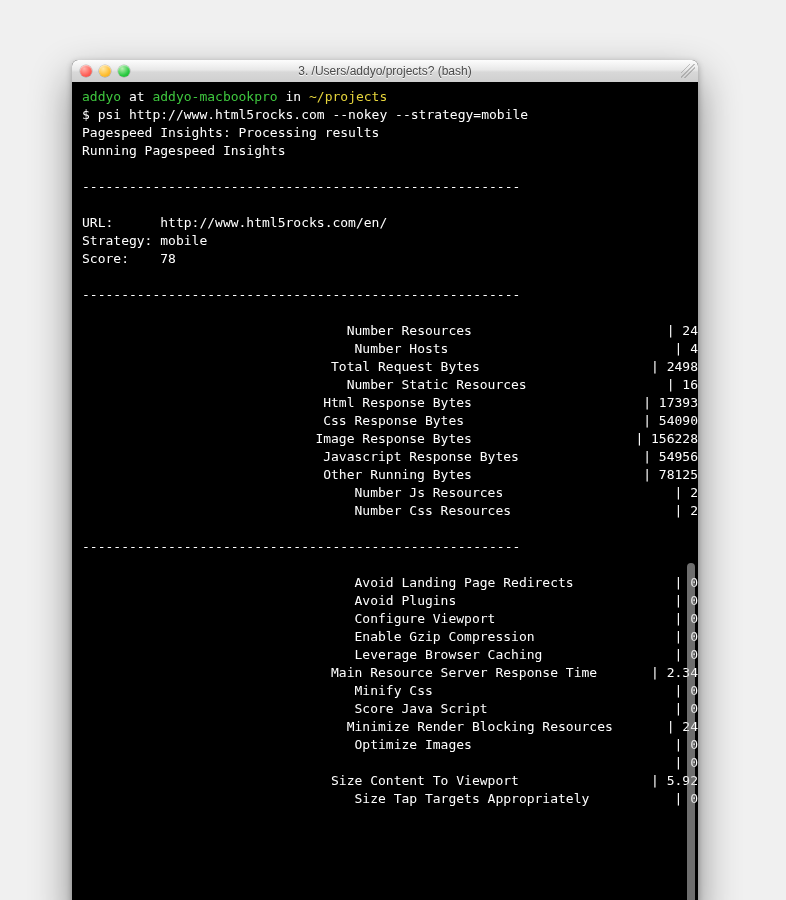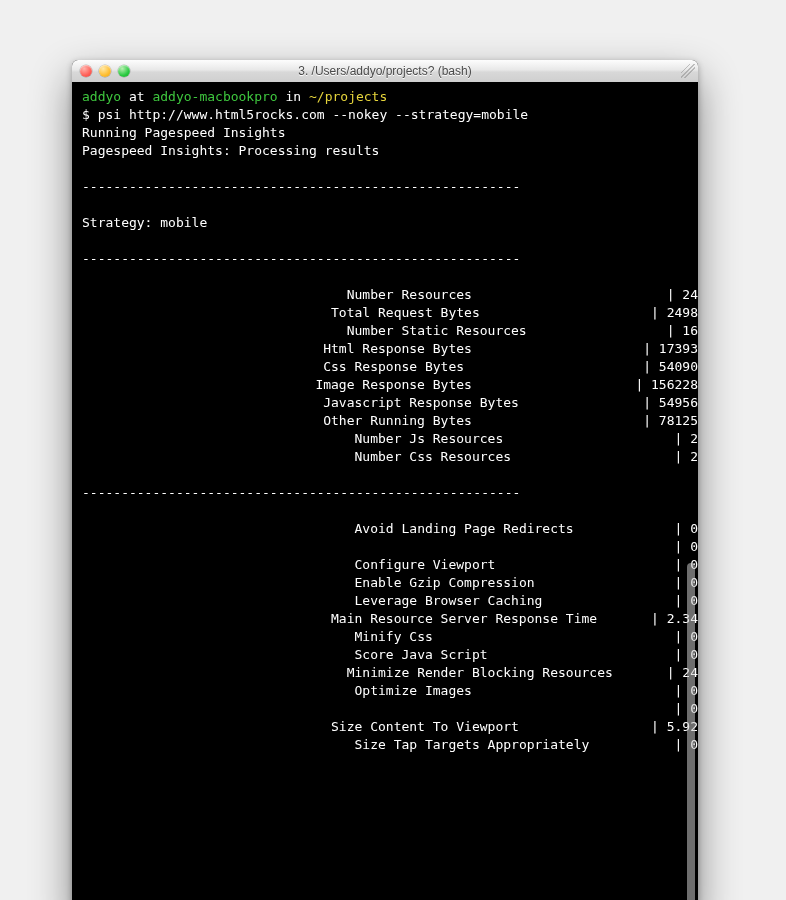--- a/index.html
+++ b/index.html
@@ -65,47 +65,50 @@
         <div class="tl min"></div>
         <div class="tl max"></div>
       </div>
       <div class="title">3. /Users/addyo/projects? (bash)</div>
       <div class="resize-grip"></div>
     </div>
 
     <div class="term">
 <pre><span class="c-green">addyo</span> <span>at</span> <span class="c-green">addyo-macbookpro</span> <span>in</span> <span class="c-yellow">~/projects</span></pre>
 <pre><span class="prompt-dollar">$</span> <span>psi http://www.html5rocks.com --nokey --strategy=mobile</span></pre>
+<pre>Pagespeed Insights: Processing results</pre>
 <pre>Running Pagespeed Insights</pre>
-<pre>Pagespeed Insights: Processing results</pre>
 <pre> </pre>
 <pre>--------------------------------------------------------</pre>
 <pre> </pre>
+<pre><span>URL:     </span> <span>http://www.html5rocks.com/en/</span></pre>
 <pre><span>Strategy:</span> <span>mobile</span></pre>
+<pre><span>Score:   </span> <span>78</span></pre>
 <pre> </pre>
 <pre>--------------------------------------------------------</pre>
 <pre> </pre>
 <div id="stats-block">
           <pre class="row"><span class="lbl">Number Resources</span><span>| 24</span></pre>
+          <pre class="row"><span class="lbl">Number Hosts</span><span>| 4</span></pre>
           <pre class="row"><span class="lbl">Total Request Bytes</span><span>| 2498</span></pre>
           <pre class="row"><span class="lbl">Number Static Resources</span><span>| 16</span></pre>
           <pre class="row"><span class="lbl">Html Response Bytes</span><span>| 17393</span></pre>
           <pre class="row"><span class="lbl">Css Response Bytes</span><span>| 54090</span></pre>
           <pre class="row"><span class="lbl">Image Response Bytes</span><span>| 156228</span></pre>
           <pre class="row"><span class="lbl">Javascript Response Bytes</span><span>| 54956</span></pre>
           <pre class="row"><span class="lbl">Other Running Bytes</span><span>| 78125</span></pre>
           <pre class="row"><span class="lbl">Number Js Resources</span><span>| 2</span></pre>
           <pre class="row"><span class="lbl">Number Css Resources</span><span>| 2</span></pre>
         </div>
 <pre> </pre>
 <pre>--------------------------------------------------------</pre>
 <pre> </pre>
 <div id="rules-block">
           <pre class="row"><span class="lbl">Avoid Landing Page Redirects</span><span>| 0</span></pre>
-          <pre class="row"><span>| 0</span></pre>
+          <pre class="row"><span class="lbl">Avoid Plugins</span><span>| 0</span></pre>
           <pre class="row"><span class="lbl">Configure Viewport</span><span>| 0</span></pre>
           <pre class="row"><span class="lbl">Enable Gzip Compression</span><span>| 0</span></pre>
           <pre class="row"><span class="lbl">Leverage Browser Caching</span><span>| 0</span></pre>
           <pre class="row"><span class="lbl">Main Resource Server Response Time</span><span>| 2.34</span></pre>
           <pre class="row"><span class="lbl">Minify Css</span><span>| 0</span></pre>
           <pre class="row"><span class="lbl">Score Java Script</span><span>| 0</span></pre>
           <pre class="row"><span class="lbl">Minimize Render Blocking Resources</span><span>| 24</span></pre>
           <pre class="row"><span class="lbl">Optimize Images</span><span>| 0</span></pre>
           <pre class="row"><span>| 0</span></pre>
           <pre class="row"><span class="lbl">Size Content To Viewport</span><span>| 5.92</span></pre>

